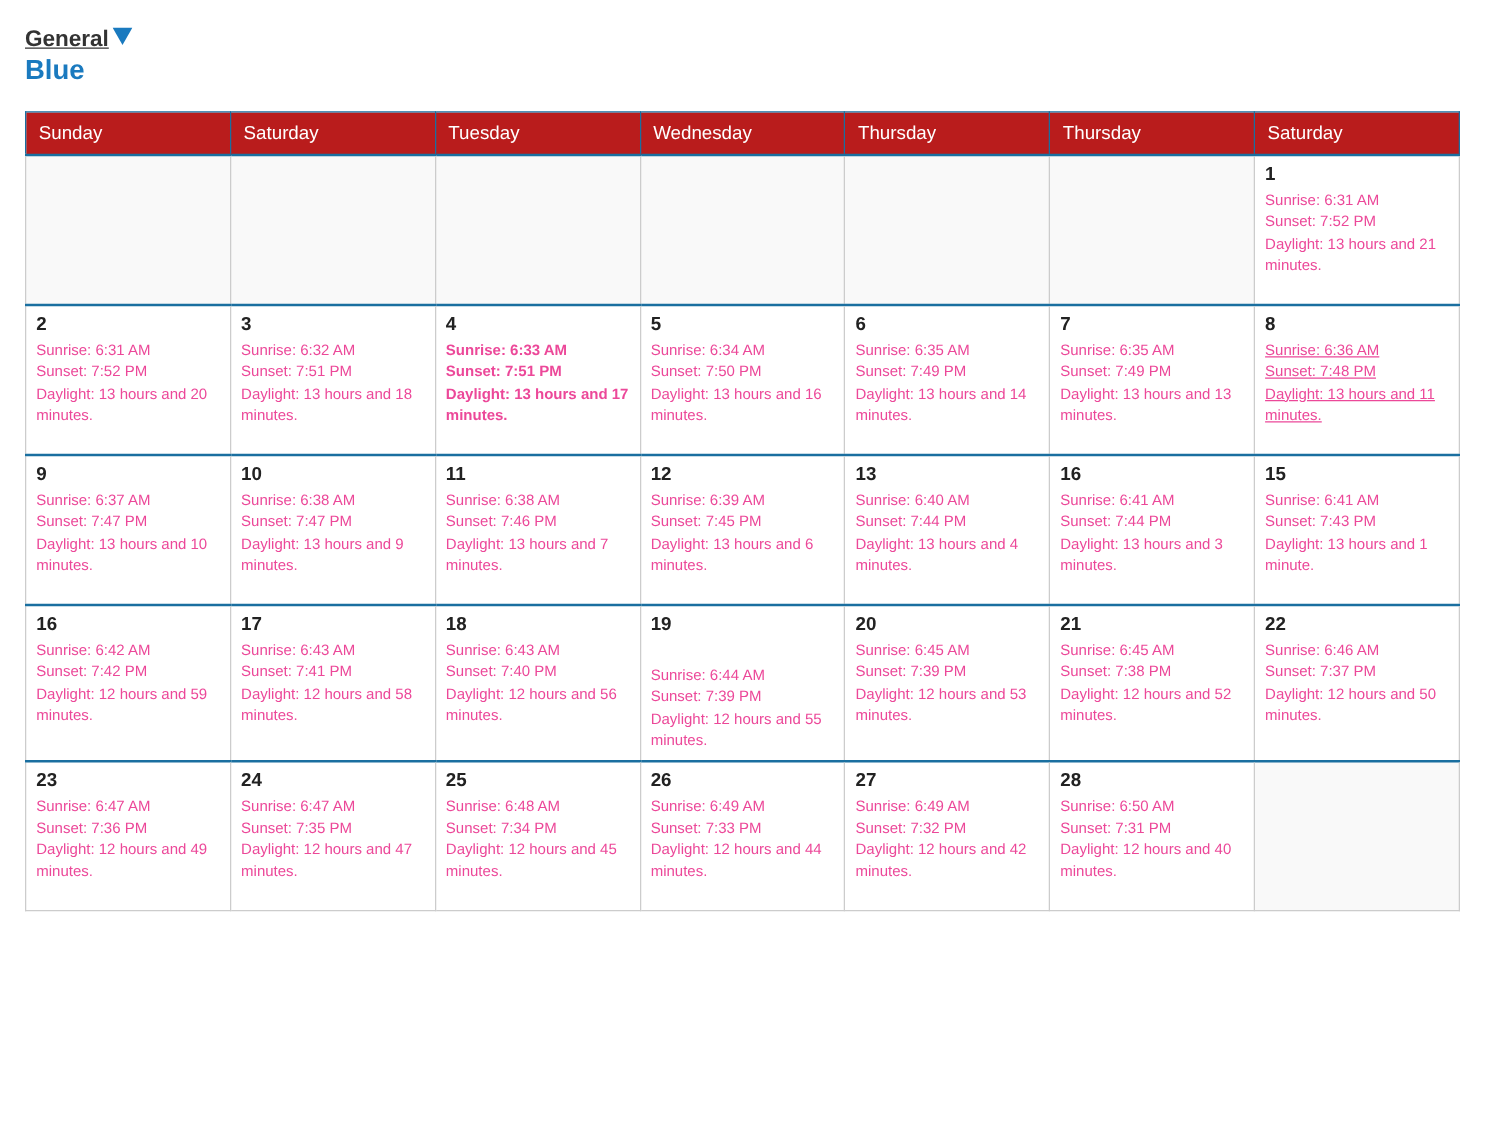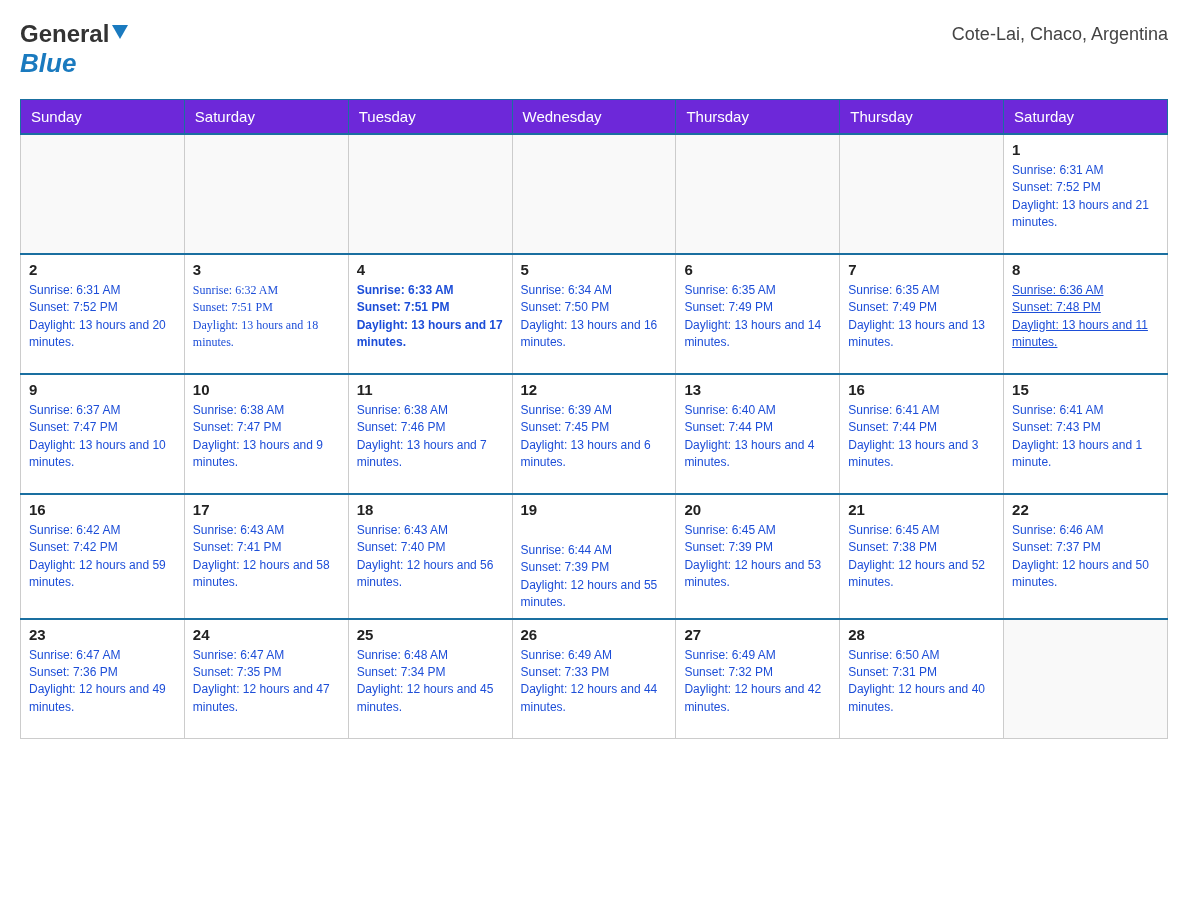--- a/index.html
+++ b/index.html
@@ -36,21 +36,21 @@
     .location {
       font-size: 18px;
       color: #444;
       margin-top: 4px;
     }
     .calendar {
       width: 100%;
       border-collapse: collapse;
     }
     .calendar th {
-      background-color: #6d28d9;
+      background-color: #b91c1c;
       color: #fff;
       padding: 8px 10px;
       text-align: left;
       font-size: 15px;
       font-weight: normal;
       border: 1px solid #1a6fa0;
     }
     .calendar td {
       vertical-align: top;
       padding: 6px 8px;
@@ -66,46 +66,45 @@
       background: #f9f9f9;
     }
     .day-num {
       font-size: 15px;
       font-weight: bold;
       color: #222;
       margin-bottom: 4px;
     }
     .day-info {
       font-size: 12px;
-      color: #1d4ed8;
+      color: #ec4899;
       line-height: 1.45;
     }
     tr.week-row td {
       border-top: 2px solid #1a6fa0;
     }
   </style>
 </head>
 <body>
 
 <div class="header">
   <div class="logo">
     <div class="logo-line1">
-      <span style="font-size:24px;font-weight:bold;color:#333;">General</span>
+      <span style="font-size:18px;font-weight:bold;color:#333;text-decoration:underline;">General</span>
       <span style="display:inline-block;margin-left:3px;margin-top:2px;">
         <svg width="16" height="16" viewBox="0 0 16 16">
             <polygon points="0,0 16,0 8,14" fill="#1a7abf"></polygon>
           </svg>
       </span>
     </div>
     <div>
-      <span style="font-size:26px;font-weight:bold;color:#1a7abf;font-style:italic;">Blue</span>
+      <span style="font-size:22px;font-weight:bold;color:#1a7abf;">Blue</span>
     </div>
   </div>
   <div class="title-area">
-    <div class="location">Cote-Lai, Chaco, Argentina</div>
   </div>
 </div>
 
 <table class="calendar">
   <thead>
     <tr>
       <th>Sunday</th>
       <th>Saturday</th>
       <th>Tuesday</th>
       <th>Wednesday</th>
@@ -131,21 +130,21 @@
       </tr>
       <tr class="week-row">
         <td>
           <div class="day-num">2</div>
           <div class="day-info" style="white-space: pre-line;">Sunrise: 6:31 AM
 Sunset: 7:52 PM
 Daylight: 13 hours and 20 minutes.</div>
         </td>
         <td>
           <div class="day-num">3</div>
-          <div class="day-info" style="white-space: pre-line; font-family: Liberation Serif, serif;">Sunrise: 6:32 AM
+          <div class="day-info" style="white-space: pre-line;">Sunrise: 6:32 AM
 Sunset: 7:51 PM
 Daylight: 13 hours and 18 minutes.</div>
         </td>
         <td>
           <div class="day-num">4</div>
           <div class="day-info" style="white-space: pre-line; font-weight: bold;">Sunrise: 6:33 AM
 Sunset: 7:51 PM
 Daylight: 13 hours and 17 minutes.</div>
         </td>
         <td>

